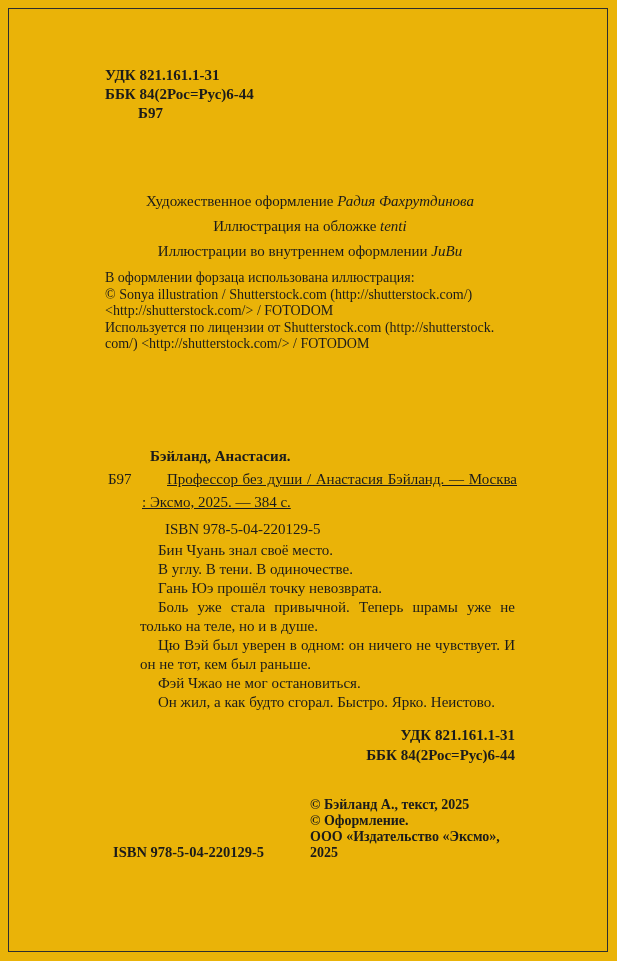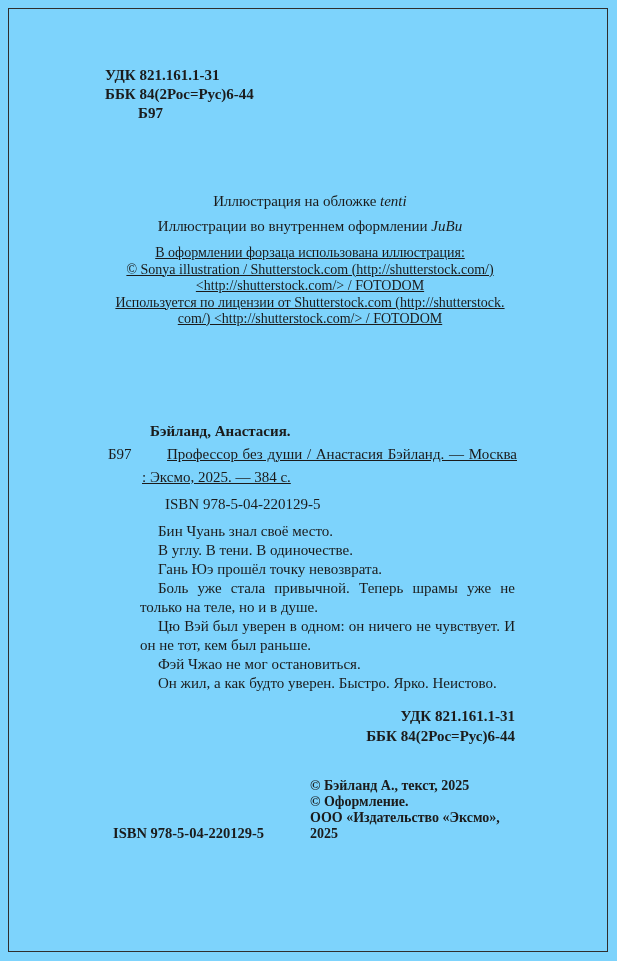--- a/index.html
+++ b/index.html
@@ -2,21 +2,21 @@
 <html><head>
 <meta charset="utf-8">
 <style>
   html,body { margin:0; padding:0; background:#ffffff; }
   body {
     width:617px; height:961px;
     font-family:"Liberation Serif", serif;
     color:#1b1b1b;
     -webkit-font-smoothing:antialiased;
   }
-  .page { position:relative; width:617px; height:961px; background:#7dd3fc; overflow:hidden; }
+  .page { position:relative; width:617px; height:961px; background:#eab308; overflow:hidden; }
   .frame {
     position:absolute; top:8px; left:8px; right:9px; bottom:9px;
     border:1px solid #2e2e2e;
     pointer-events:none;
   }
   .content {
     position:absolute; top:9px; left:9px; right:10px; bottom:10px;
     box-sizing:border-box;
     padding:57px 92px 0 96px;
     font-size:15px;
@@ -24,32 +24,32 @@
 
   
   .top-codes { font-weight:bold; line-height:19px; }
   .top-codes .code-b { margin-left:33px; }
 
   
   .credits { margin-top:66px; text-align:center; line-height:25px; }
   .credits .name { font-style:italic; }
 
   
-  .endpaper { margin-top:6px; text-align:center; line-height:16.5px; font-size:14px;text-decoration:underline; }
+  .endpaper { margin-top:6px; text-align:left; line-height:16.5px; font-size:14px; }
 
   
   .catalog { margin-top:92px; line-height:23px; }
   .catalog-author { margin-left:45px; font-weight:bold; }
   .catalog-desc-row { position:relative; }
   .catalog-code { position:absolute; left:3px; top:0; }
   .catalog-desc { margin-left:37px; width:375px; text-indent:25px; text-align:justify;text-decoration:underline; }
   .catalog-isbn { margin-left:60px; margin-top:4px; }
 
   
-  .annotation { margin-top:6px; margin-left:35px; width:375px; line-height:19px; text-align:justify; }
+  .annotation { margin-top:0; margin-left:35px; width:375px; line-height:19px; text-align:justify; }
   .annotation p { margin:0; text-indent:18px; }
 
   
   .bottom-codes { margin-top:13px; text-align:right; font-weight:bold; line-height:20px; }
 
   
   .footer { position:relative; margin-top:32px; font-size:14px; font-weight:bold; line-height:16px; }
   .footer-isbn { position:absolute; left:8px; bottom:1px; font-size:14.5px; }
   .footer-copy { margin-left:205px; }
 </style>
@@ -61,20 +61,21 @@
 
   <div class="content">
 
     <div class="top-codes">
       <div>УДК 821.161.1-31</div>
       <div>ББК 84(2Рос=Рус)6-44</div>
       <div class="code-b">Б97</div>
     </div>
 
     <div class="credits">
+      <div><span>Художественное оформление </span><span class="name">Радия Фахрутдинова</span></div>
       <div><span>Иллюстрация на обложке </span><span class="name">tenti</span></div>
       <div><span>Иллюстрации во внутреннем оформлении </span><span class="name">JuBu</span></div>
     </div>
 
     <div class="endpaper">
       <div>В оформлении форзаца использована иллюстрация:</div>
       <div>© Sonya illustration / Shutterstock.com (http://shutterstock.com/)</div>
       <div>&lt;http://shutterstock.com/&gt; / FOTODOM</div>
       <div>Используется по лицензии от Shutterstock.com (http://shutterstock.</div>
       <div>com/) &lt;http://shutterstock.com/&gt; / FOTODOM</div>
@@ -89,21 +90,21 @@
       <div class="catalog-isbn">ISBN 978-5-04-220129-5</div>
     </div>
 
     <div class="annotation">
       <p>Бин Чуань знал своё место.</p>
       <p>В углу. В тени. В одиночестве.</p>
       <p>Гань Юэ  прошёл точку невозврата.</p>
       <p>Боль уже стала привычной. Теперь шрамы уже не только на теле, но и в душе.</p>
       <p>Цю Вэй был уверен в одном: он ничего не чувствует. И он не тот, кем был раньше.</p>
       <p>Фэй Чжао не мог остановиться.</p>
-      <p>Он жил, а как будто уверен. Быстро. Ярко. Неистово.</p>
+      <p>Он жил, а как будто сгорал. Быстро. Ярко. Неистово.</p>
     </div>
 
     <div class="bottom-codes">
       <div>УДК 821.161.1-31</div>
       <div>ББК 84(2Рос=Рус)6-44</div>
     </div>
 
     <div class="footer">
       <div class="footer-isbn">ISBN 978-5-04-220129-5</div>
       <div class="footer-copy">

